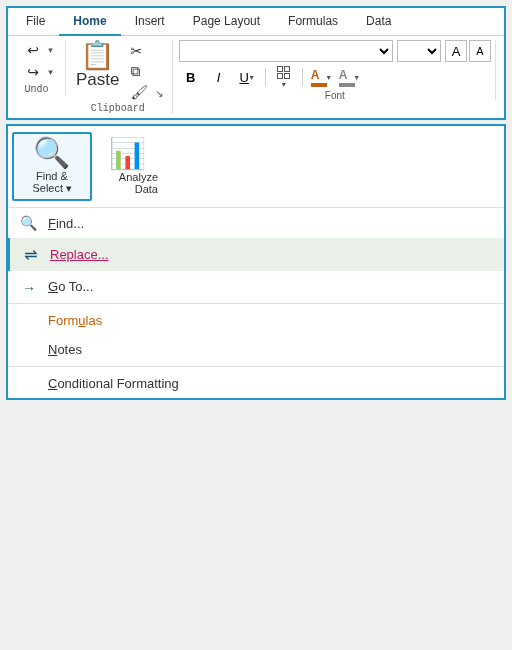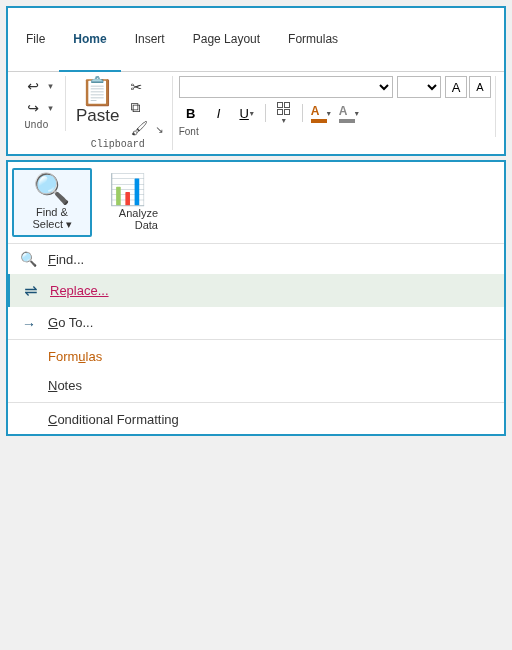--- a/index.html
+++ b/index.html
@@ -20,21 +20,21 @@
     }
 
     
     .tab-bar {
       display: flex;
       background: #fff;
       border-bottom: 1px solid #d0d0d0;
       padding: 0 4px;
     }
     .tab-item {
-      padding: 24px 14px;
+      padding: 6px 14px;
       font-size: 12px;
       cursor: pointer;
       color: #333;
       user-select: none;
     }
     .tab-item.active {
       color: #1a5276;
       font-weight: 600;
       border-bottom: 2px solid #2196c4;
       margin-bottom: -1px;
@@ -218,21 +218,21 @@
     .sep-v {
       width: 1px;
       height: 18px;
       background: #d0d0d0;
       margin: 0 2px;
     }
     .font-group-label {
       font-size: 10px;
       color: #555;
       margin-top: 2px;
-      text-align: left;
+      text-align: center;
     }
 
     
     .lower-panel {
       background: #fff;
       border: 2px solid #2196c4;
       margin: 0 6px 6px 6px;
       display: flex;
       flex-direction: column;
     }
@@ -338,20 +338,21 @@
 <body>
 
 <div class="ribbon">
 
   <div class="tab-bar">
     <div class="tab-item">File</div>
     <div class="tab-item active">Home</div>
     <div class="tab-item">Insert</div>
     <div class="tab-item">Page Layout</div>
     <div class="tab-item">Formulas</div>
+    <div class="tab-item">Data</div>
   </div>
 
   <div class="ribbon-content">
 
     <div class="ribbon-group">
       <div class="undo-btns">
         <div class="undo-row">
           <button class="icon-btn" title="Undo">↩</button>
           <span class="small-arrow">▾</span>
         </div>

